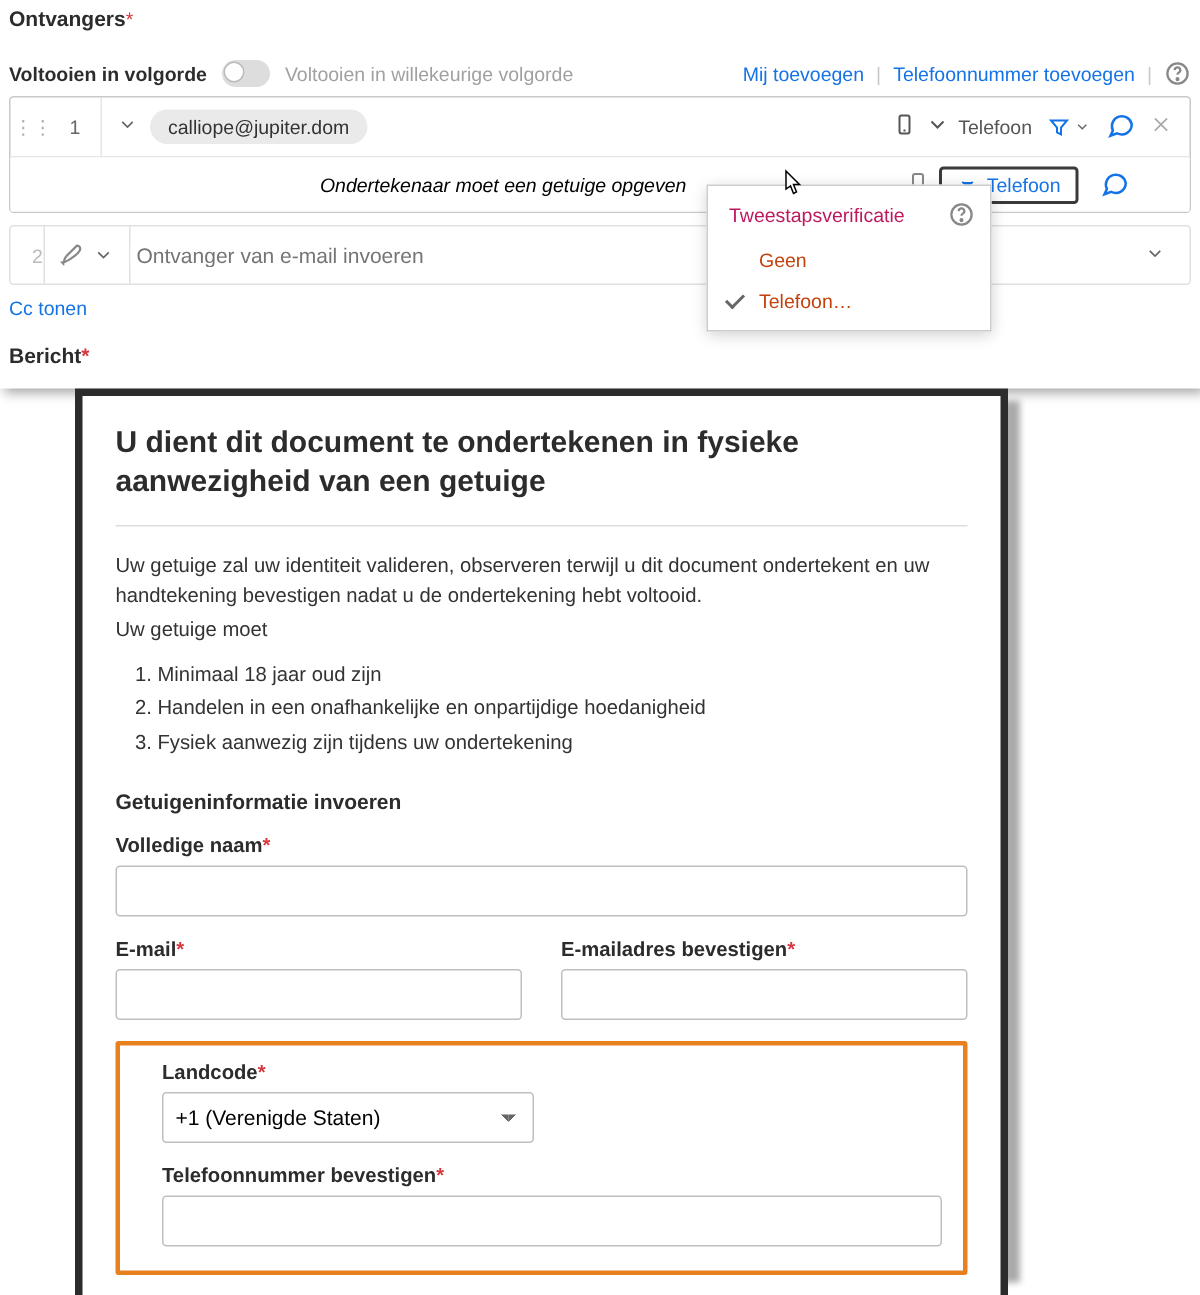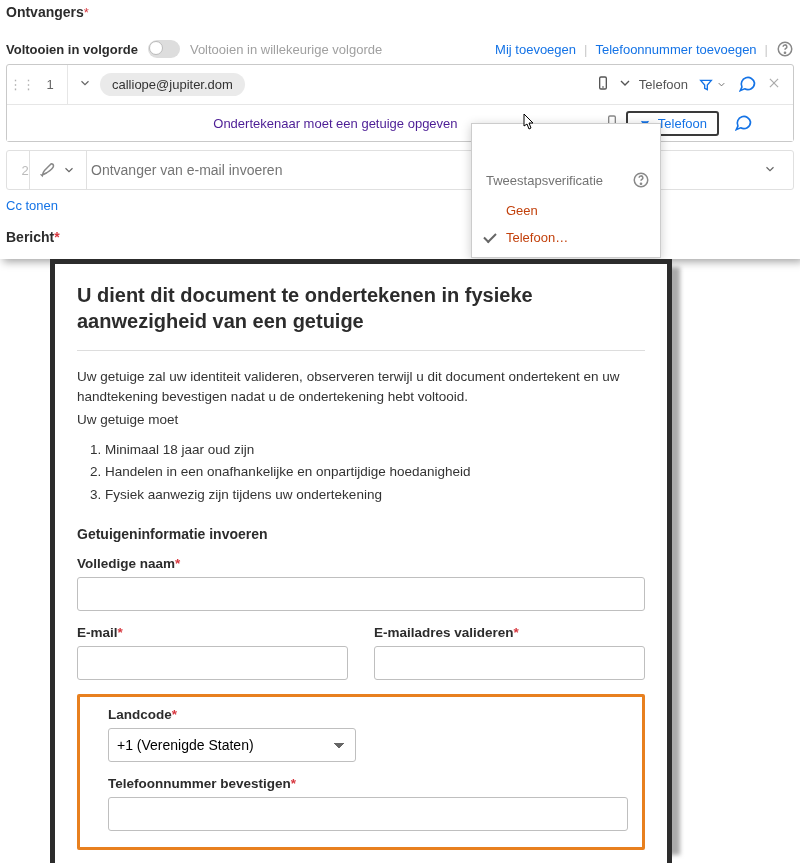--- a/index.html
+++ b/index.html
@@ -30,29 +30,29 @@
   .cell-mid { flex:1; }
   .cell-right { display:flex; align-items:center; gap:10px; padding:0 12px; height:100%; }
   .phone-pair { display:flex; align-items:center; gap:6px; color:#555; }
   .phone-pair svg { width:16px; height:16px; color:#555; }
   .filter-ic { color:#1473e6; display:flex; align-items:center; gap:2px;}
   .filter-ic svg{ width:16px;height:16px;}
   .bubble svg{ width:20px;height:20px;color:#1473e6;}
   .x-ic svg{ width:14px;height:14px;color:#aaa;}
 
   .rowW { height: 36px; background:#fff; }
-  .wit-label { flex:1; text-align:center; color:#4c1d95; }
+  .wit-label { flex:1; text-align:center; font-style: italic; color:#000000; }
   .wit-phone-box { border: 2px solid #3a3a3a; border-radius:3px; padding:3px 10px; display:flex;align-items:center;gap:6px; color:#1473e6; }
   .wit-phone-box svg { width:14px;height:14px; fill:currentColor;}
   .wit-phone-outside svg{width:16px;height:16px;color:#888;}
   .wit-bubble { padding:0 14px;}
   .cursor-ptr { position:absolute; left:518px; top:112px; z-index:3;}
 
   .tsv-pop { position:absolute; left:471px; top:123px; width:190px; background:#fff; border:1px solid #ccc; box-shadow:0 2px 10px rgba(0,0,0,.2); padding:8px 0 6px 0; z-index:2;}
-  .tsv-head { display:flex; align-items:center; justify-content:space-between; padding:2px 10px 8px 14px; color:#737373; font-size:13px;margin-top:37px;}
+  .tsv-head { display:flex; align-items:center; justify-content:space-between; padding:2px 10px 8px 14px; color:#be185d; font-size:13px;}
   .tsv-opt { padding:6px 14px 6px 34px; position:relative; color:#c2410c; font-size:13px; cursor:pointer;}
   .tsv-opt.sel::before { content:""; position:absolute; left:12px; top:9px; width:10px; height:5px; border-left:2px solid #666; border-bottom:2px solid #666; transform:rotate(-45deg);}
 
   .rec2 { display:flex; align-items:center; border:1px solid #e0e0e0; border-radius:3px; height:40px; margin-top:8px; }
   .rec2 .ord { color:#bbb; }
   .pen-ic svg{ width:18px;height:18px;color:#888; }
   .rec2 .pen-wrap{ padding:0 10px; border-left:1px solid #e0e0e0; border-right:1px solid #e0e0e0; height:100%; display:flex;align-items:center; gap:4px;}
   .rec2 input { border:none; outline:none; flex:1; font-size:14px; color:#333; padding:0 4px;}
   .rec2 .tail { color:#888; padding:0 16px;}
 
@@ -234,21 +234,21 @@
 
     <label class="m-lbl"><span>Volledige naam</span><span class="req">*</span></label>
     <input class="m-input full" style="margin-top: 6px;">
 
     <div class="cols">
       <div class="col">
         <label class="m-lbl"><span>E-mail</span><span class="req">*</span></label>
         <input class="m-input" style="margin-top: 6px;">
       </div>
       <div class="col">
-        <label class="m-lbl"><span>E-mailadres valideren</span><span class="req">*</span></label>
+        <label class="m-lbl"><span>E-mailadres bevestigen</span><span class="req">*</span></label>
         <input class="m-input" style="margin-top: 6px;">
       </div>
     </div>
 
     <div class="highlight">
       <label class="m-lbl" style="margin-top:0"><span>Landcode</span><span class="req">*</span></label>
       <select class="m-select" style="width:248px;margin-top:6px">
         <option>+1 (Verenigde Staten)</option>
       </select>
 

